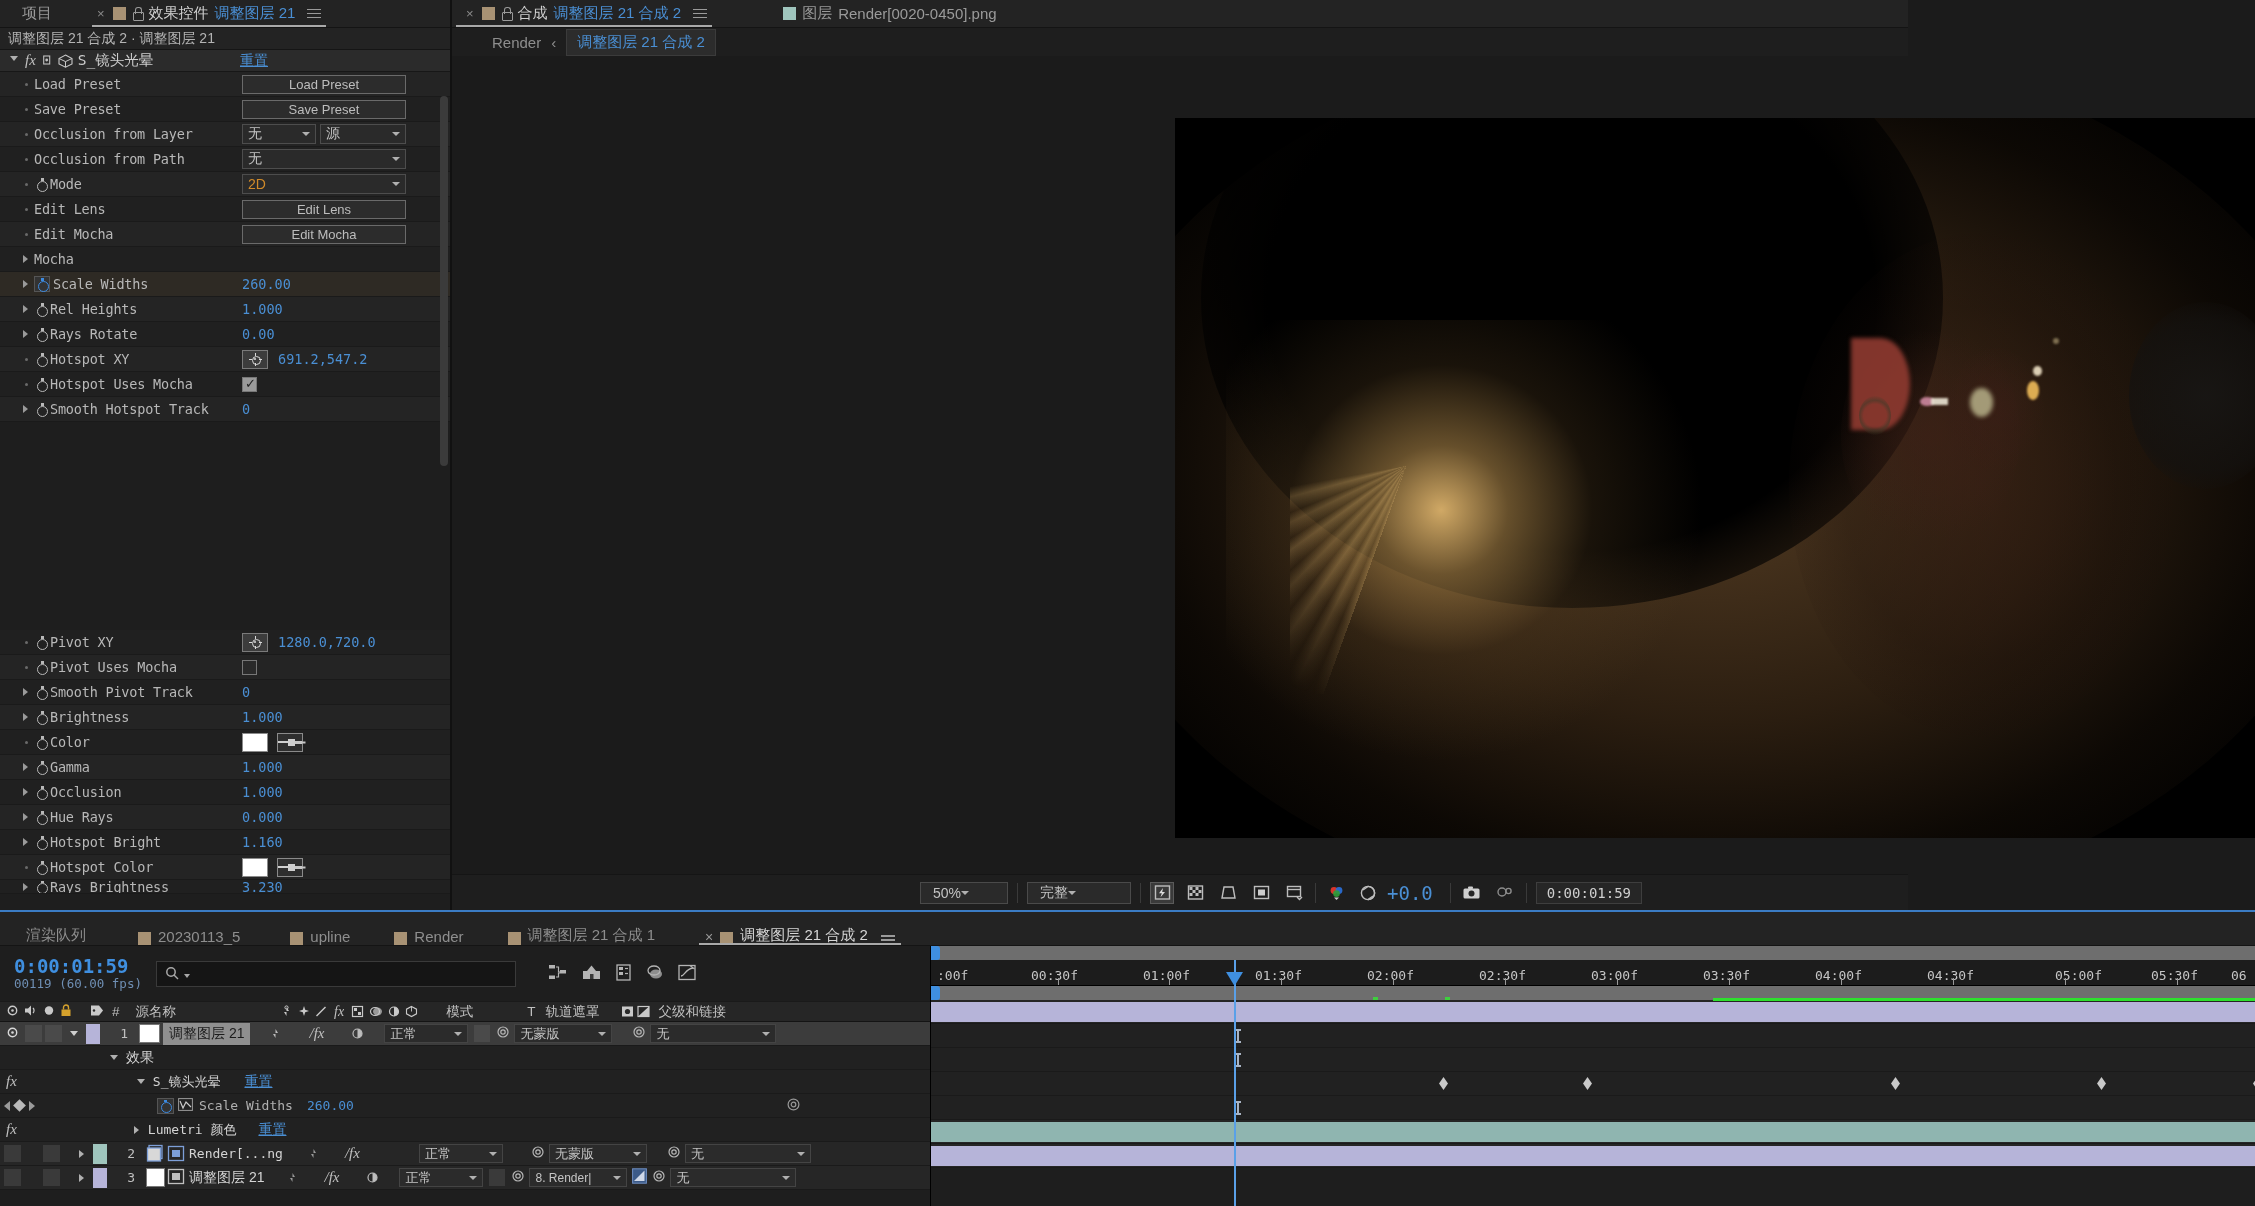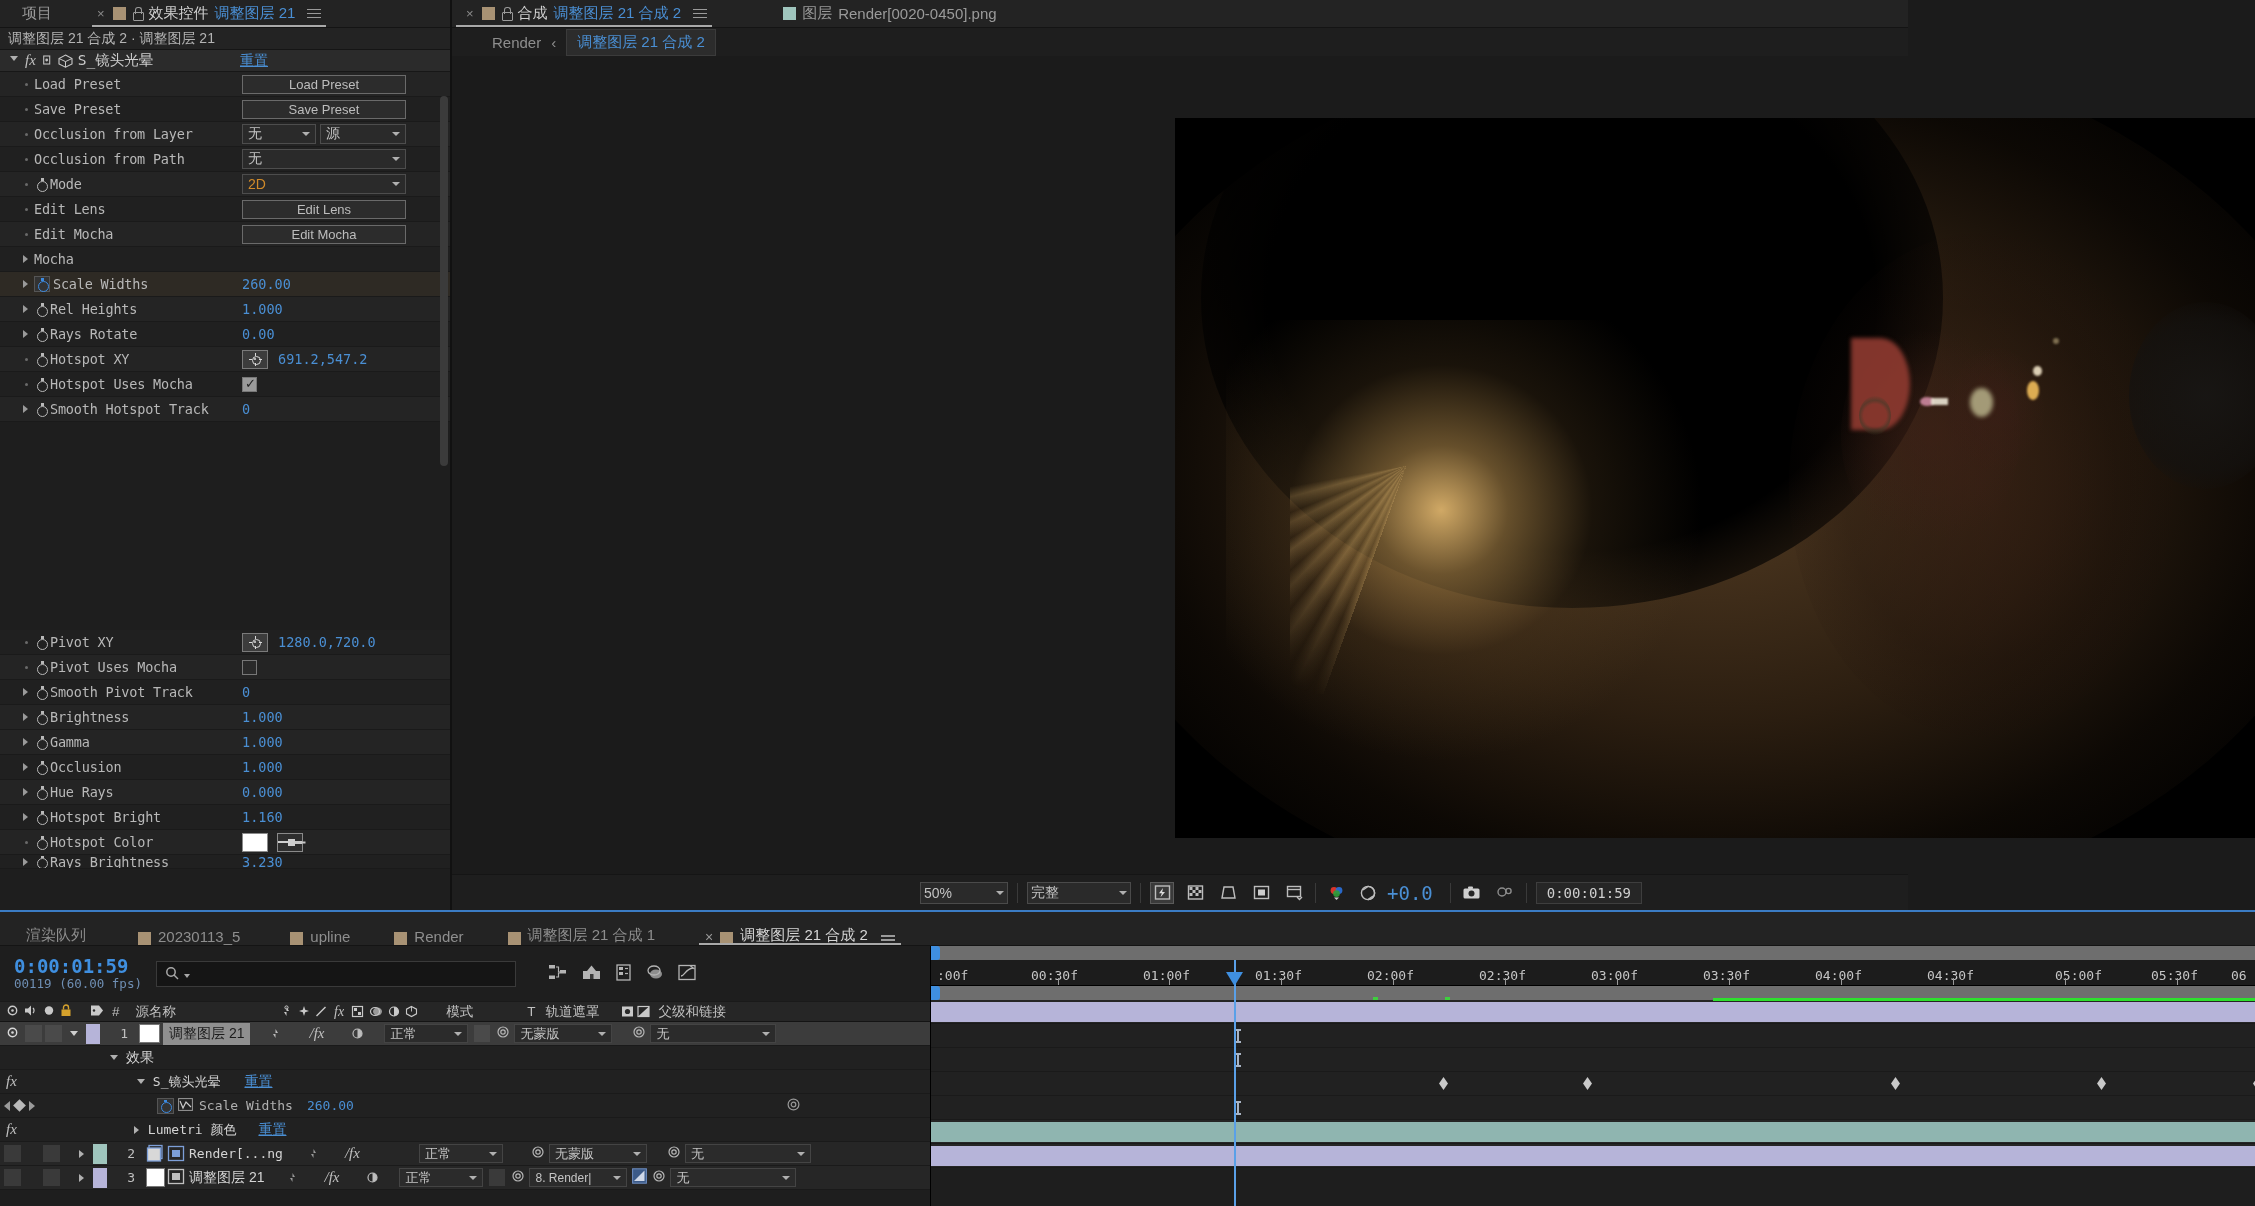--- a/index.html
+++ b/index.html
@@ -88,21 +88,21 @@
   .viewer { flex:1; height:910px; display:flex; flex-direction:column; background:#1b1b1b; }
   .v-tabbar { height:28px; background:#232323; display:flex; align-items:stretch; border-bottom:1px solid #141414;}
   .v-breadcrumb { height:28px; display:flex; align-items:center; gap:10px; padding-left:40px; background:#1e1e1e;}
   .crumb { font-size:15px; color:#8e8e8e; }
   .crumb-box { background:#2c2c2c; border:1px solid #3b3b3b; padding:3px 10px; color:#4a8fd4; font-size:15px;}
   .v-stage { flex:1; position:relative; background:#1b1b1b; }
   .v-canvas { position:absolute; left:723px; top:62px; width:1280px; height:720px; background:#000; overflow:hidden; }
   .v-bottombar { height:36px; background:#1e1e1e; display:flex; align-items:center; gap:9px; padding-left:468px;
                  border-top:1px solid #151515;}
   .vb-dd { height:22px; min-width:88px; background:#2a2a2a; border:1px solid #4a4a4a; display:flex; align-items:center;
-           justify-content:space-between; padding:0 3px; font-size:14px; color:#c3c3c3;}
+           justify-content:flex-start; padding:0 12px; font-size:14px; color:#c3c3c3;}
   .vb-sep { width:1px; height:20px; background:#3a3a3a; }
   .vb-btn { width:24px; height:22px; display:flex; align-items:center; justify-content:center; border:1px solid transparent;}
   .vb-btn.active { background:#3a3a3a; border-color:#5a5a5a; }
   .vb-time { height:22px; padding:0 10px; background:#262626; border:1px solid #3e3e3e; display:flex; align-items:center;
              font-size:14px; color:#cfcfcf; font-family:"DejaVu Sans Mono", monospace;}
   .mini { stroke:#bdbdbd; fill:none; stroke-width:1.4; }
 
   
   .tl-region { position:absolute; left:0; top:910px; width:2255px; height:296px; background:#1e1e1e;
                border-top:2px solid #3b7cc4; }
@@ -411,20 +411,33 @@
           <div class="arrow-col">
               <span class="arrow"></span>
             </div>
           <span class="stopw">
               <span class="sw-ico"></span>
             </span>
           <span class="plabel">Brightness</span>
           <span class="pval">1.000</span>
         </div>
 
+        <div class="row alt">
+          <div class="arrow-col">
+              <span class="dot"></span>
+            </div>
+          <span class="stopw">
+              <span class="sw-ico"></span>
+            </span>
+          <span class="plabel">Color</span>
+          <div class="colorsw"></div>
+          <div class="eyedrop">
+              <i></i>
+            </div>
+        </div>
 
         <div class="row">
           <div class="arrow-col">
               <span class="arrow"></span>
             </div>
           <span class="stopw">
               <span class="sw-ico"></span>
             </span>
           <span class="plabel">Gamma</span>
           <span class="pval">1.000</span>

